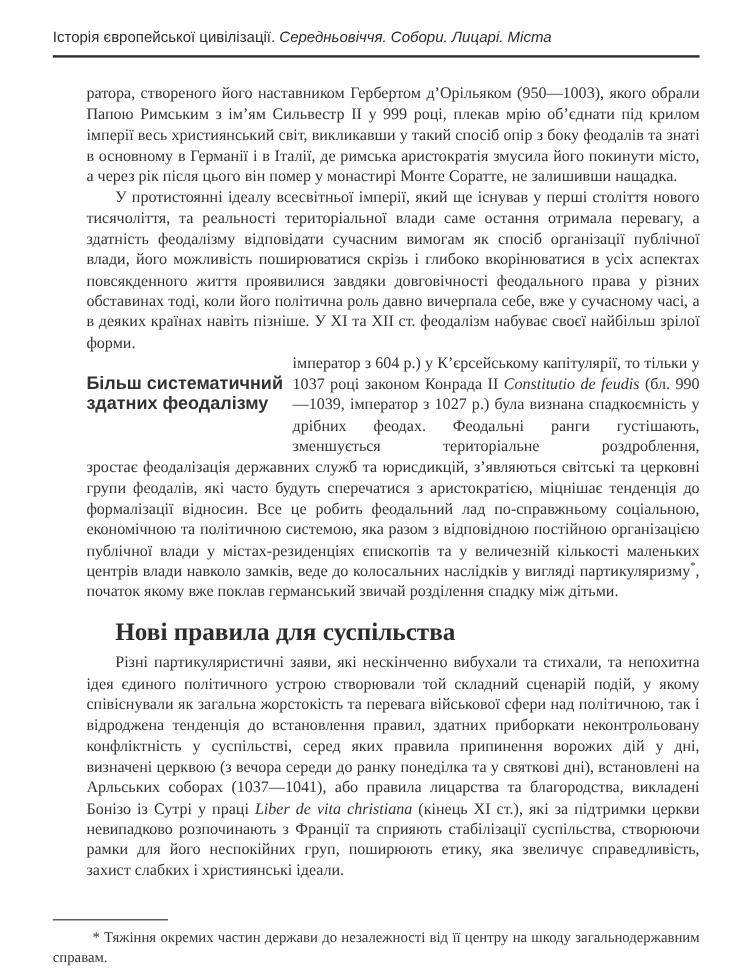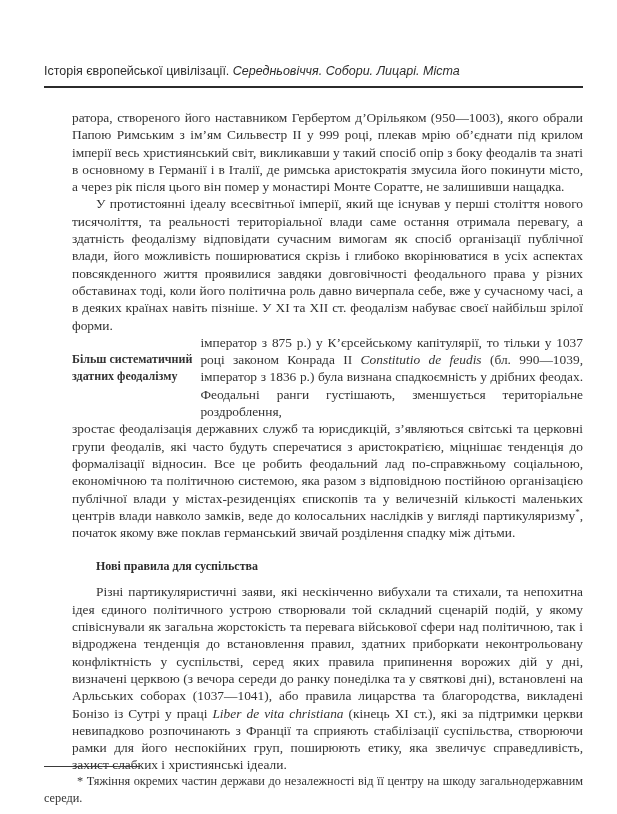--- a/index.html
+++ b/index.html
@@ -6,40 +6,40 @@
   .page {
     position:relative; width:617px; height:814px; background:#ffffff;
     font-family:"Liberation Serif", serif; color:#333333; overflow:hidden;
     box-sizing:border-box;
   }
   .content { position:absolute; left:44px; top:24px; width:539px; }
 
   .page-header {
     font-family:"Liberation Sans", sans-serif;
     font-size:12.5px; line-height:15px; color:#2d2d2d;
-    padding-bottom:7px; border-bottom:2px solid #2b2b2b;margin-top:40px;
+    padding-bottom:7px; border-bottom:2px solid #2b2b2b;
   }
 
   .body-text { margin-top:21px; font-size:13.4px; line-height:17.3px; text-align:justify;margin-left:28px; }
   .body-text p { margin:0; text-indent:24px; }
   .body-text p.no-indent { text-indent:0; }
   .force-just { text-align-last:justify; }
 
   .mid-row { display:flex; }
   .margin-note {
     flex:0 0 126px; box-sizing:border-box; padding-right:8px; padding-top:17px;
-    font-family:Liberation Serif, serif; font-weight:bold;
-    font-size:12px; line-height:17.3px; color:#333333; text-align:left;
+    font-family:Liberation Sans, sans-serif; font-weight:bold;
+    font-size:15px; line-height:17.3px; color:#333333; text-align:left;
     text-indent:0; white-space:nowrap;
   }
   .beside-note { flex:1; text-align:justify; text-align-last:justify; text-indent:0; }
 
   .section-heading {
     font-family:"Liberation Serif", serif; font-weight:bold;
-    font-size:12px; line-height:20px; color:#2d2d2d;
+    font-size:21px; line-height:20px; color:#2d2d2d;
     margin:15px 0 7px 24px;
   }
 
   sup { font-size:9px; line-height:0; }
   .italic { font-style:italic; }
 
   .footnote-area {
     position:absolute; left:44px; bottom:8px; width:539px;
     font-size:12.3px; line-height:16.5px; text-align:justify; color:#333333;
   }
@@ -59,30 +59,30 @@
       <p class="no-indent">ратора, створеного його наставником Гербертом д’Орільяком (950—1003), якого обрали Папою Римським з ім’ям Сильвестр II у 999 році, плекав мрію об’єднати під крилом імперії весь християнський світ, викликавши у такий спосіб опір з боку феодалів та знаті в основному в Германії і в Італії, де римська аристократія змусила його покинути місто, а через рік після цього він помер у монастирі Монте Соратте, не залишивши нащадка.</p>
 
       <p>У протистоянні ідеалу всесвітньої імперії, який ще існував у перші століття нового тисячоліття, та реальності територіальної влади саме остання отримала перевагу, а здатність феодалізму відповідати сучасним вимогам як спосіб організації публічної влади, його можливість поширюватися скрізь і глибоко вкорінюватися в усіх аспектах повсякденного життя проявилися завдяки довговічності феодального права у різних обставинах тоді, коли його політична роль давно вичерпала себе, вже у сучасному часі, а в деяких країнах навіть пізніше. У XI та XII ст. феодалізм набуває своєї найбільш зрілої форми.</p>
 
 
       <div class="mid-row">
         <div class="margin-note">
           <div>Більш систематичний</div>
           <div>здатних феодалізму</div>
         </div>
-        <div class="beside-note"><span>імператор з 875 р.) у К’єрсейському капітулярії, то тільки у 1037 році законом Конрада II </span><span class="italic">Constitutio de feudis</span><span> (бл. 990—1039, імператор з 1836 р.) була визнана спадкоємність у дрібних феодах. Феодальні ранги густішають, зменшується територіальне роздроблення,</span></div>
+        <div class="beside-note"><span>імператор з 604 р.) у К’єрсейському капітулярії, то тільки у 1037 році законом Конрада II </span><span class="italic">Constitutio de feudis</span><span> (бл. 990—1039, імператор з 1027 р.) була визнана спадкоємність у дрібних феодах. Феодальні ранги густішають, зменшується територіальне роздроблення,</span></div>
       </div>
 
       <p class="no-indent"><span>зростає феодалізація державних служб та юрисдикцій, з’являються світські та церковні групи феодалів, які часто будуть сперечатися з аристократією, міцнішає тенденція до формалізації відносин. Все це робить феодальний лад по-справжньому соціальною, економічною та політичною системою, яка разом з відповідною постійною організацією публічної влади у містах-резиденціях єпископів та у величезній кількості маленьких центрів влади навколо замків, веде до колосальних наслідків у вигляді партикуляризму</span><sup>*</sup><span>, початок якому вже поклав германський звичай розділення спадку між дітьми.</span></p>
 
       <div class="section-heading">Нові правила для суспільства</div>
 
       <p><span>Різні партикуляристичні заяви, які нескінченно вибухали та стихали, та непохитна ідея єдиного політичного устрою створювали той складний сценарій подій, у якому співіснували як загальна жорстокість та перевага військової сфери над політичною, так і відроджена тенденція до встановлення правил, здатних приборкати неконтрольовану конфліктність у суспільстві, серед яких правила припинення ворожих дій у дні, визначені церквою (з вечора середи до ранку понеділка та у святкові дні), встановлені на Арльських соборах (1037—1041), або правила лицарства та благородства, викладені Бонізо із Сутрі у праці </span><span class="italic">Liber de vita christiana</span><span> (кінець XI ст.), які за підтримки церкви невипадково розпочинають з Франції та сприяють стабілізації суспільства, створюючи рамки для його неспокійних груп, поширюють етику, яка звеличує справедливість, захист слабких і християнські ідеали.</span></p>
 
 
     </div>
   </div>
 
   <div class="footnote-area">
     <div class="footnote-rule"></div>
-    <p>* Тяжіння окремих частин держави до незалежності від її центру на шкоду загальнодержавним середи.</p>
+    <p>* Тяжіння окремих частин держави до незалежності від її центру на шкоду загальнодержавним справам.</p>
   </div>
 </div>
 
 </body></html>

